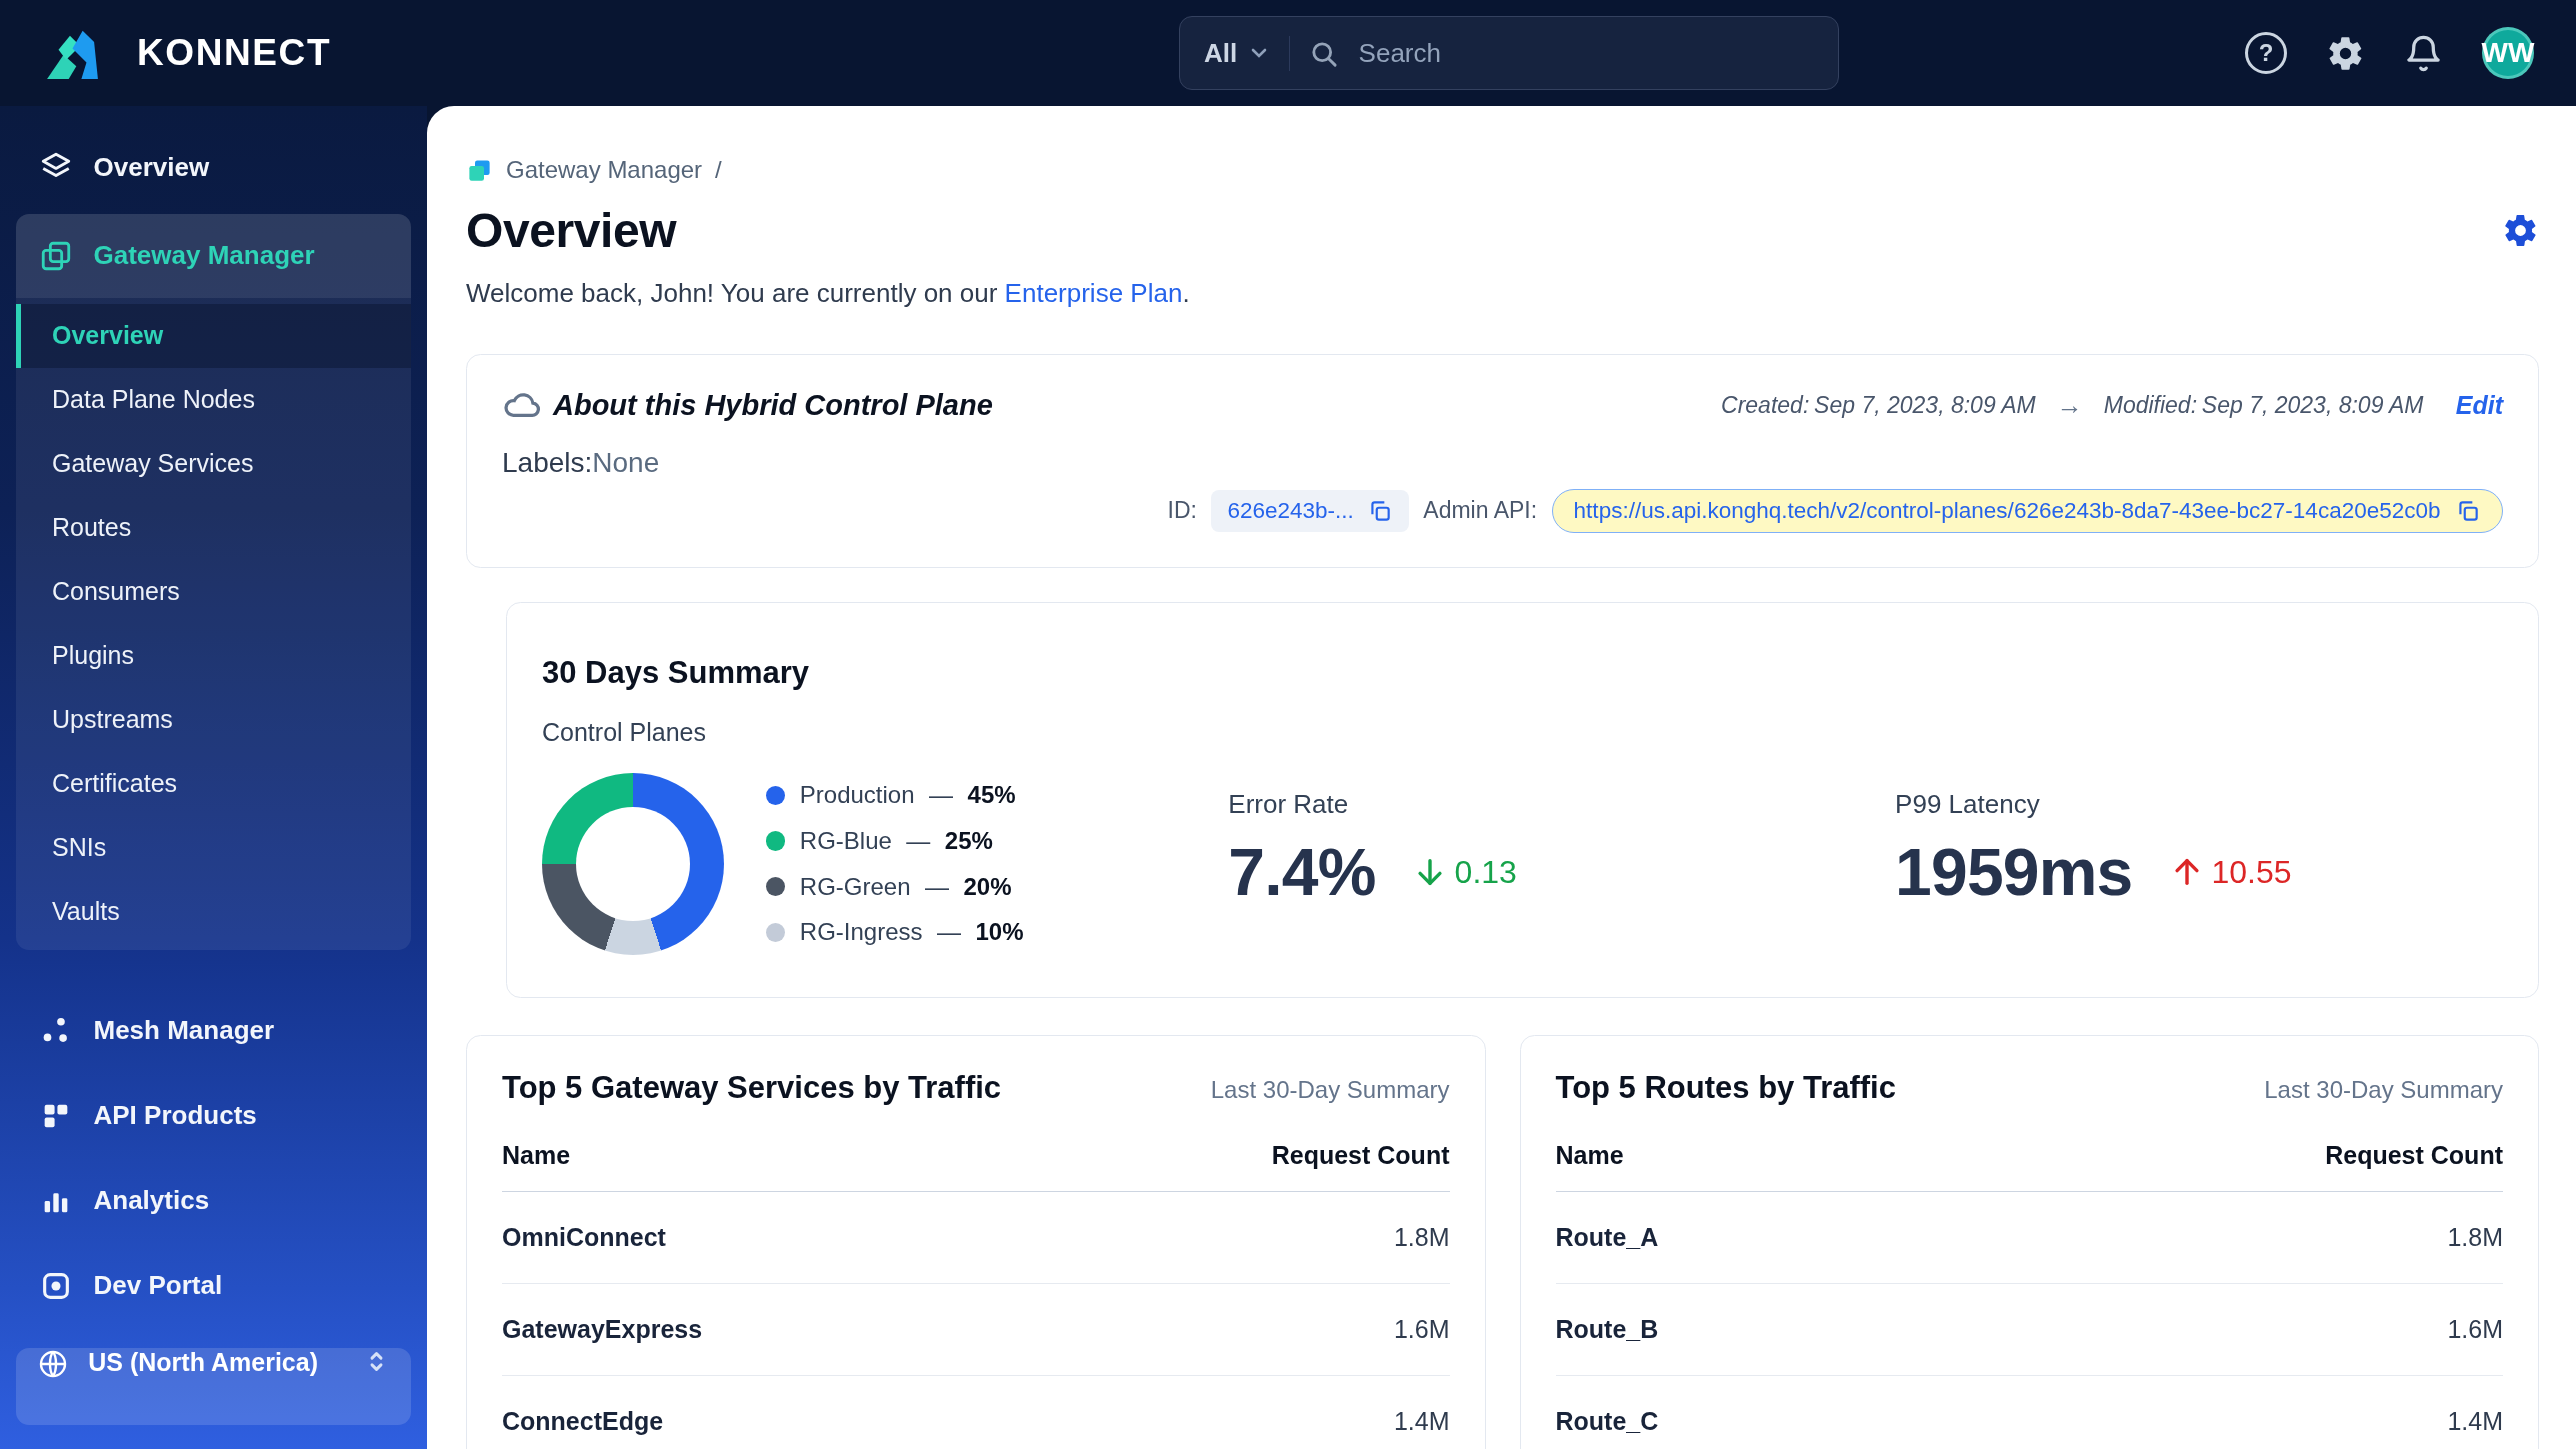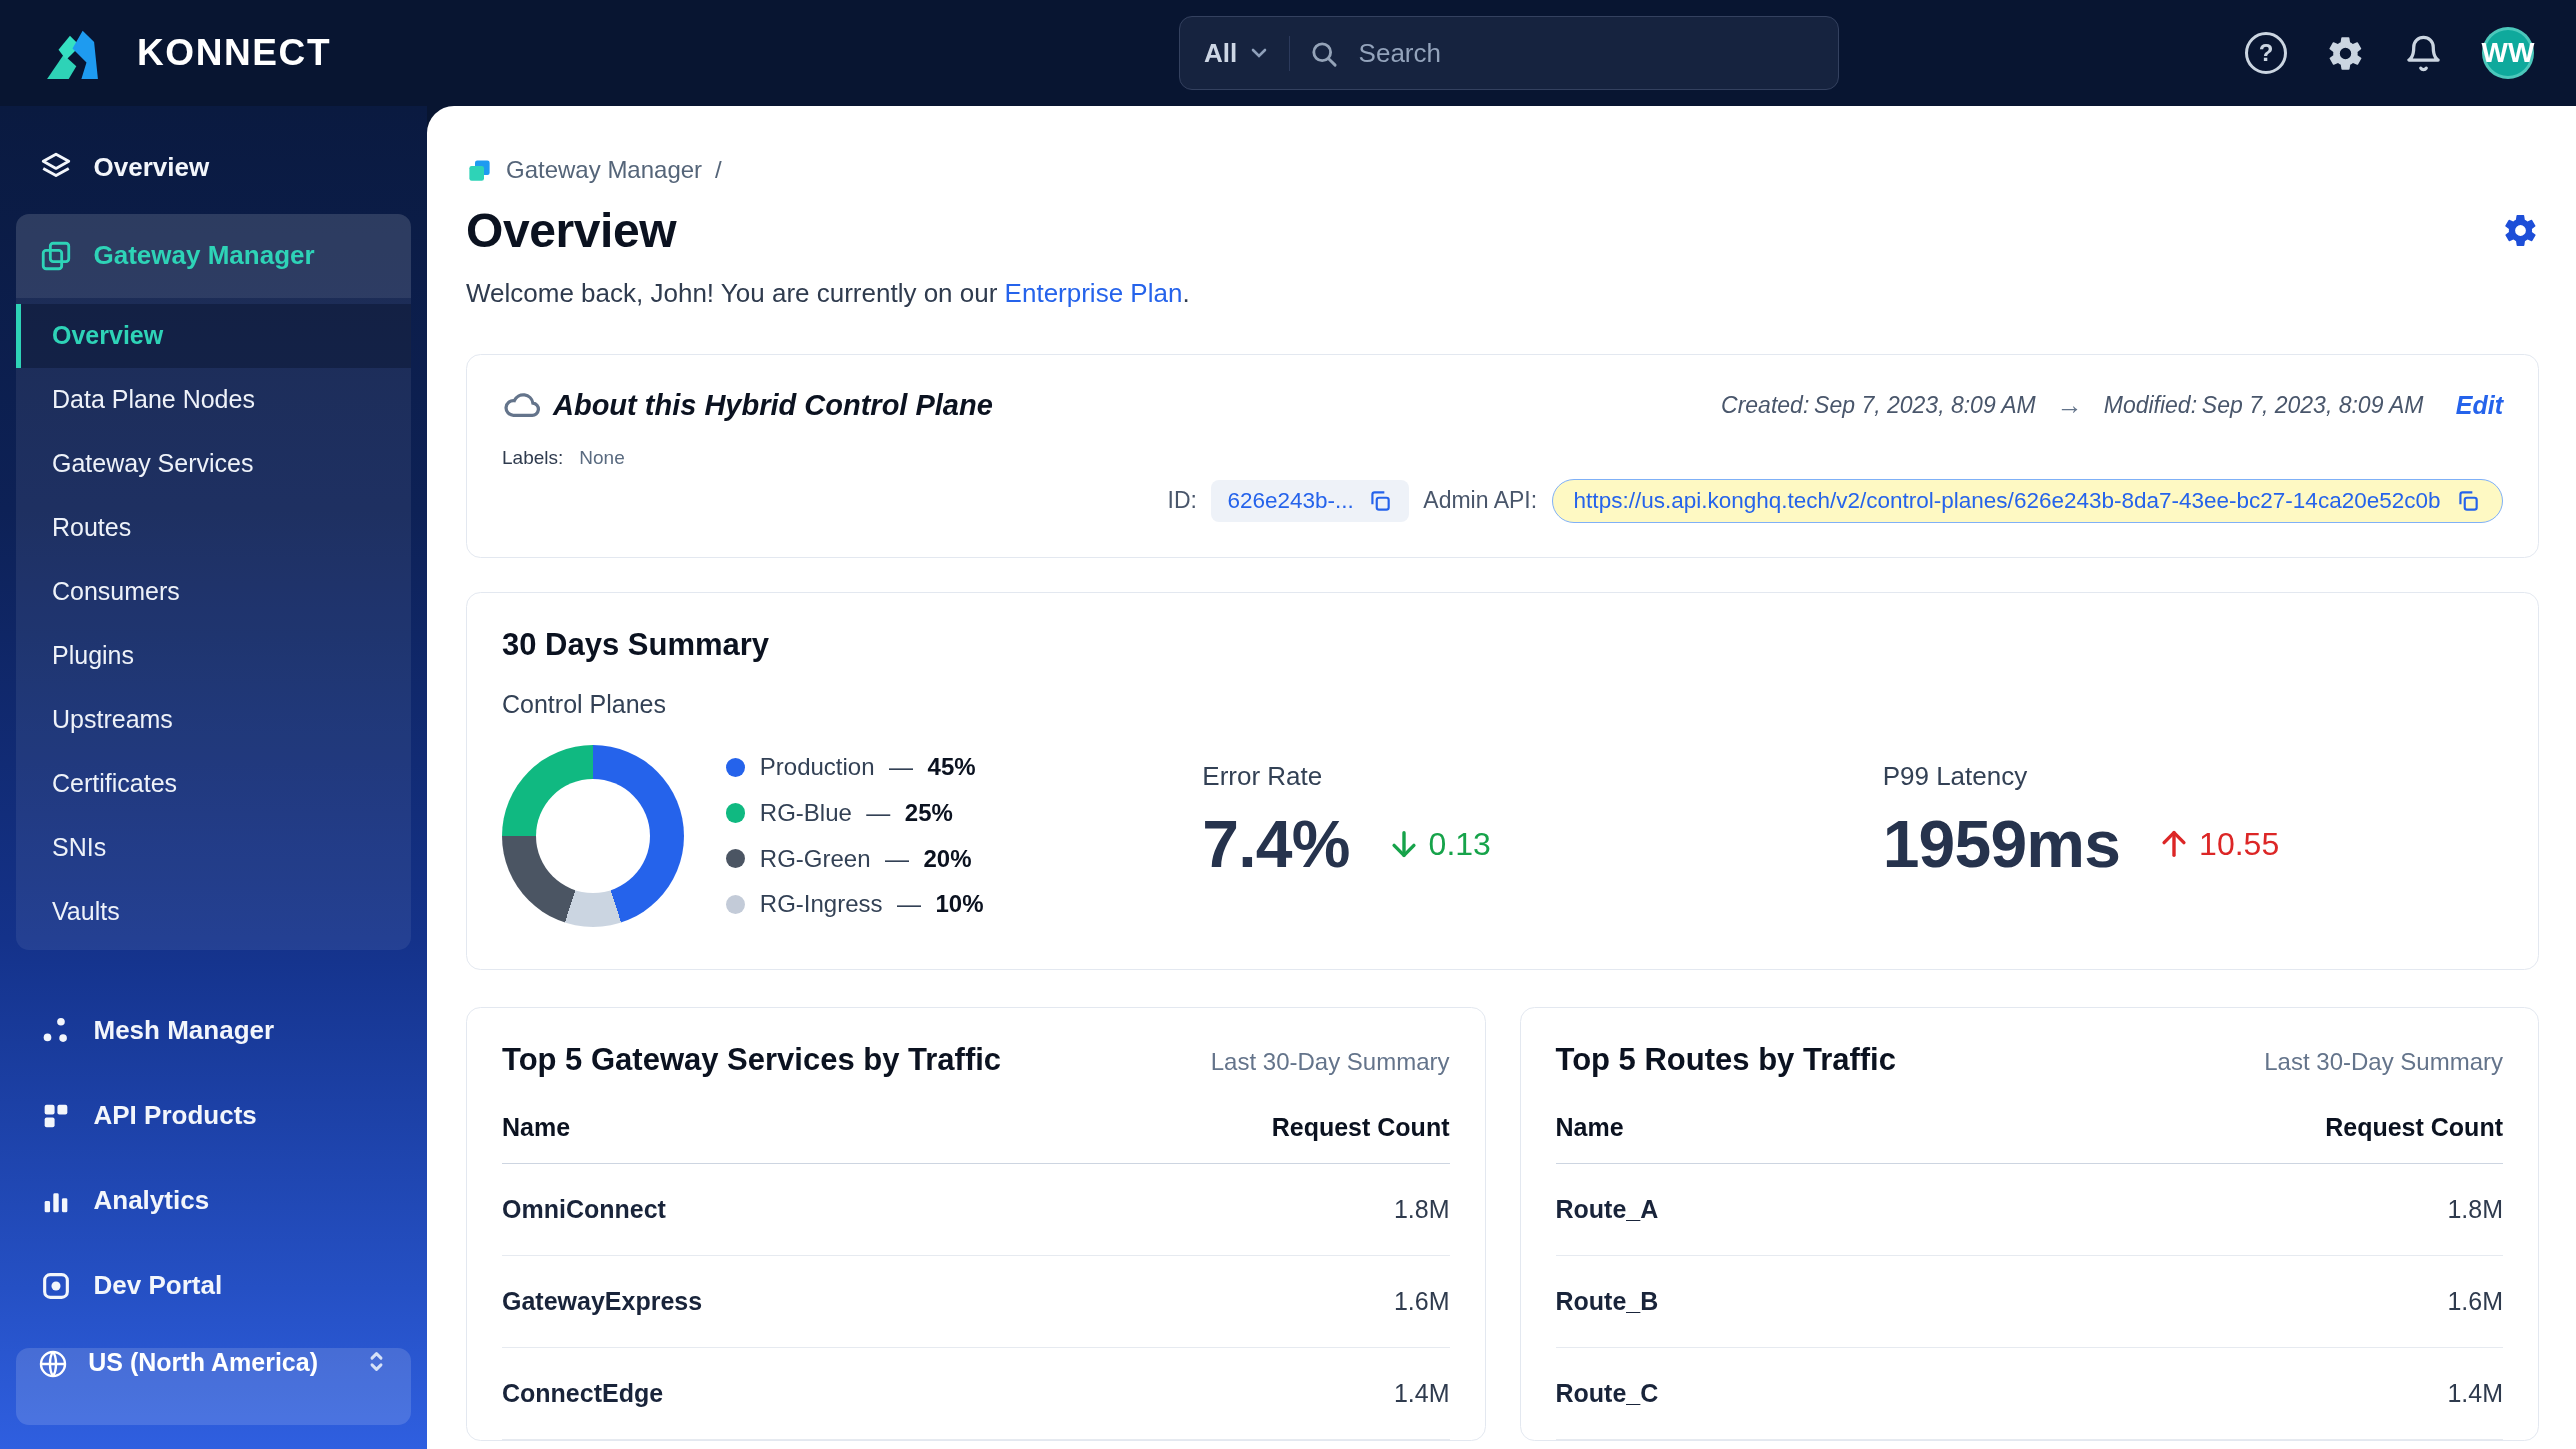--- a/index.html
+++ b/index.html
@@ -101,35 +101,35 @@
   
   .about-card{margin-top:45px;padding:31px 35px 34px;}
   .about-top{display:flex;align-items:center;gap:12px;font-style:italic;}
   .cloud-icon{color:#64748b;}
   .cloud-icon svg{width:39px;height:39px;}
   .about-title{font-size:29px;font-weight:700;color:#0b1220;}
   .about-meta{margin-left:auto;display:flex;align-items:center;gap:21px;font-size:23px;color:#49566b;}
   .meta-pair{display:flex;gap:4.8px;}
   .meta-arrow{color:#64748b;font-size:26px;}
   .edit-link{color:#2563eb;font-weight:700;font-size:25px;margin-left:11.3px;cursor:pointer;}
-  .labels-row{margin-top:22.5px;display:flex;gap:16px;font-size:19px;color:#2f3b4e;align-items:center;}
+  .labels-row{margin-top:22.5px;display:flex;font-size:28px;color:#2f3b4e;align-items:center;}
   .labels-value{color:#5a6b80;}
   .id-row{margin-top:9.7px;display:flex;align-items:center;justify-content:flex-end;gap:14.5px;font-size:23px;color:#49566b;}
   .id-pill{
     display:flex;align-items:center;gap:13px;background:#eef2f8;border-radius:8px;
     padding:8px 16px;color:#2563eb;font-size:22.5px;cursor:pointer;
   }
   .copy-icon svg{width:26px;height:26px;color:#2563eb;cursor:pointer;}
   .api-pill{
     display:flex;align-items:flex-end;gap:14.5px;border:1.6px solid #7fb0f7;background:#fef9c3;
     border-radius:804px;padding:8px 21px;color:#2563eb;font-size:22.5px;cursor:pointer;
   }
 
   
-  .summary-card{margin-top:34px;padding:34px 35px 42px;}
+  .summary-card{margin-top:34px;padding:52px 35px 42px;margin-left:40px;}
   .summary-title{font-size:31px;font-weight:700;color:#0b1220;}
   .chart-label{margin-top:27px;font-size:25px;color:#334155;}
   .summary-body{display:flex;margin-top:26px;align-items:flex-start;}
   .donut-zone{display:flex;align-items:center;gap:42px;flex:0 0 35%;}
   .donut{
     width:182px;height:182px;border-radius:50%;position:relative;flex:none;
     background:conic-gradient(#2563eb 0 45%,#cbd5e1 45% 55%,#4b5563 55% 75%,#10b981 75% 100%);
   }
   .donut::after{content:"";position:absolute;inset:34px;background:#fff;border-radius:50%;}
   .legend{display:flex;flex-direction:column;gap:17.7px;}

